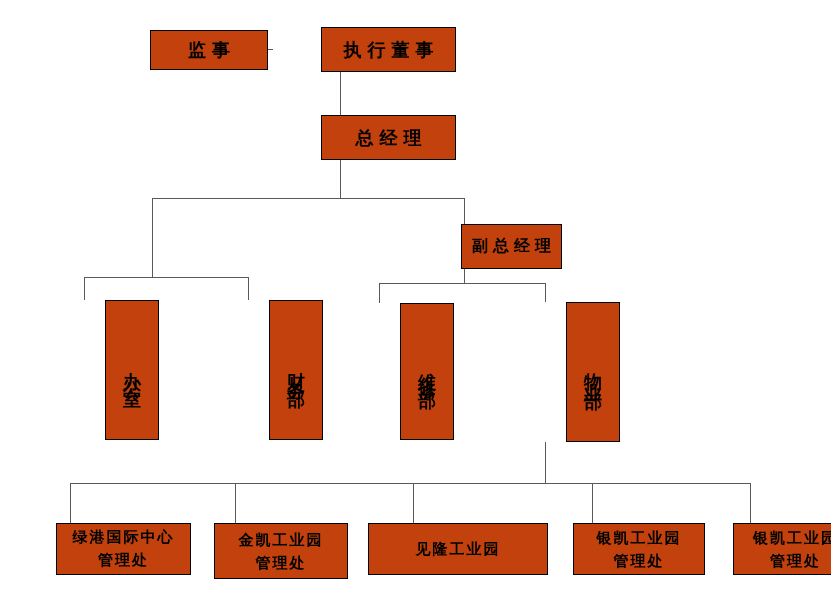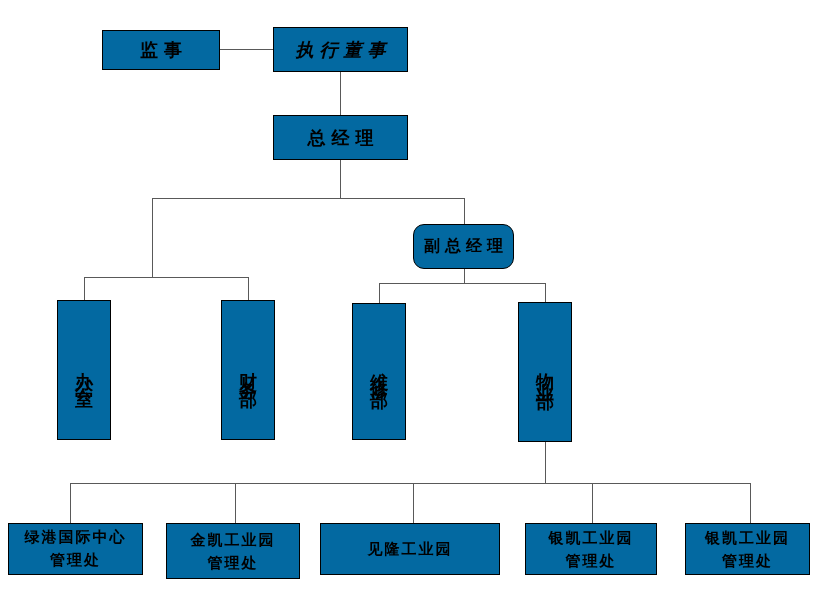--- a/index.html
+++ b/index.html
@@ -13,48 +13,49 @@
     overflow: hidden;
   }
   #connectors {
     position: absolute;
     left: 0; top: 0;
     width: 831px; height: 601px;
   }
   .node {
     position: absolute;
     border: 1.5px solid #000000;
-    background: #0369a1;
+    background: #c2410c;
     display: flex;
     align-items: center;
     justify-content: center;
     box-sizing: border-box;
     font-weight: 600;
+    margin-left: 48px;
   }
   
   .hnode { font-size: 18px; letter-spacing: 6px; text-indent: 6px; }
-  .hnode.small { font-size: 16px; letter-spacing: 5px; text-indent: 5px; border-radius: 11px; }
+  .hnode.small { font-size: 16px; letter-spacing: 5px; text-indent: 5px; }
   
   .vnode span {
     writing-mode: vertical-lr;
     text-orientation: upright;
     font-size: 18px;
     letter-spacing: 9px;
   }
   
   .bnode {
     flex-direction: column;
     font-size: 15px;
     letter-spacing: 2px;
     line-height: 1.55;
     text-align: center;
   }
   
   .n-jianshi   { left:102px; top:30px;  width:118px; height:40px; }
-  .n-zhixing   { left:273px; top:27px;  width:135px; height:45px;font-style:italic; }
+  .n-zhixing   { left:273px; top:27px;  width:135px; height:45px; }
   .n-zongjl    { left:273px; top:115px; width:135px; height:45px;text-align:right; }
   .n-fuzong    { left:413px; top:224px; width:101px; height:45px; }
   .n-bangong   { left:57px;  top:300px; width:54px;  height:140px; }
   .n-caiwu     { left:221px; top:300px; width:54px;  height:140px; }
   .n-weixiu    { left:352px; top:303px; width:54px;  height:137px; }
   .n-wuye      { left:518px; top:302px; width:54px;  height:140px; }
   .n-lvgang    { left:8px;   top:523px; width:135px; height:52px;font-family:Liberation Serif, serif; }
   .n-jinkai    { left:166px; top:523px; width:134px; height:56px; }
   .n-jianlong  { left:320px; top:523px; width:180px; height:52px; }
   .n-yinkai    { left:525px; top:523px; width:132px; height:52px; }

